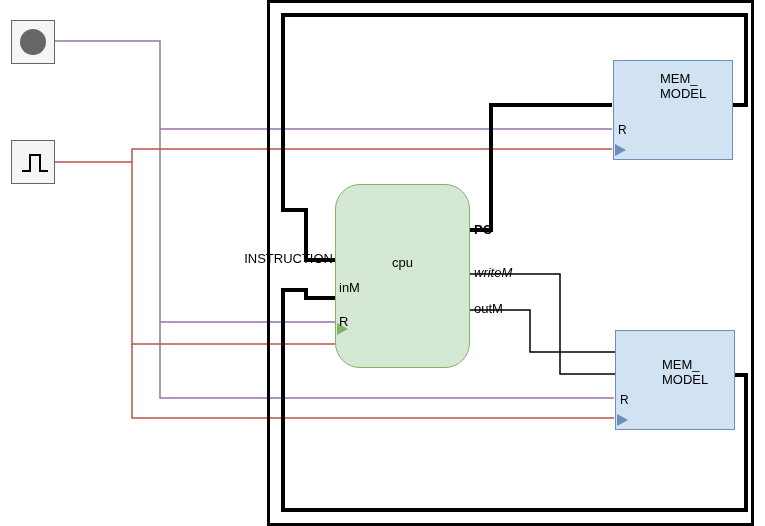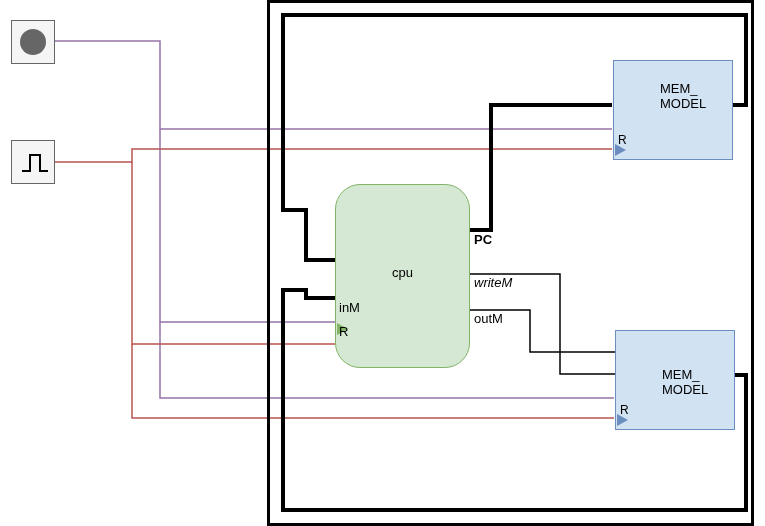--- a/index.html
+++ b/index.html
@@ -20,21 +20,20 @@
     box-sizing: border-box;
   }
   .border-bl { border: 3px solid #000; }
   .bg-blue  { background: #d1e2f3; border: 1px solid #6c8ebf; }
   .bg-green { background: #d5e8d4; border: 1px solid #82b366; }
   .bg-grey  { background: #f5f5f5; border: 1px solid #666666; }
   .lbl {
     position: absolute;
     white-space: nowrap;
     font-size: 13px;
-    margin-top: 10px;
   }
   .lbl.small { font-size: 12px; }
   .glyph-circle {
     width: 26px; height: 26px; border-radius: 50%;
     background: #666; margin: auto;
   }
   .tri {
     position: absolute;
     width: 0; height: 0;
     border-top: 6px solid transparent;
@@ -93,21 +92,22 @@
       <path d="M 10 30 H 18 V 14 H 28 V 30 H 36" fill="none" stroke="#000" stroke-width="2"></path>
     </svg>
   </div>
 
   <div class="block bg-green" style="left:335px; top:184px; width:135px; height:184px;border-radius:25px;">
     <div class="lbl" style="left:0; right:0; top:70px; text-align:center;">cpu</div>
 
     <div class="tri" style="left:1px; top:138px; border-left:11px solid #82b366;"></div>
   </div>
 
-  <span class="lbl" style="left:339px; top:290px;">inM</span>
+  <span class="lbl" style="left:198px; top:251px; width:135px; text-align:right;">INSTRUCTION</span>
+  <span class="lbl" style="left:339px; top:280px;">inM</span>
   <span class="lbl" style="left:339px; top:314px;">R</span>
   <span class="lbl" style="left:474px; top:222px;font-weight:bold;">PC</span>
   <span class="lbl" style="left:474px; top:265px;font-style:italic;">writeM</span>
   <span class="lbl" style="left:474px; top:301px;">outM</span>
 
   <div class="block bg-blue" style="left:613px; top:60px; width:120px; height:100px;">
     <div class="lbl" style="left:46px; top:10px; white-space:pre;">MEM_
 MODEL</div>
     <span class="lbl small" style="left:4px; top:62px;">R</span>
     <div class="tri" style="left:1px; top:83px; border-left:11px solid #6c8ebf;"></div>

